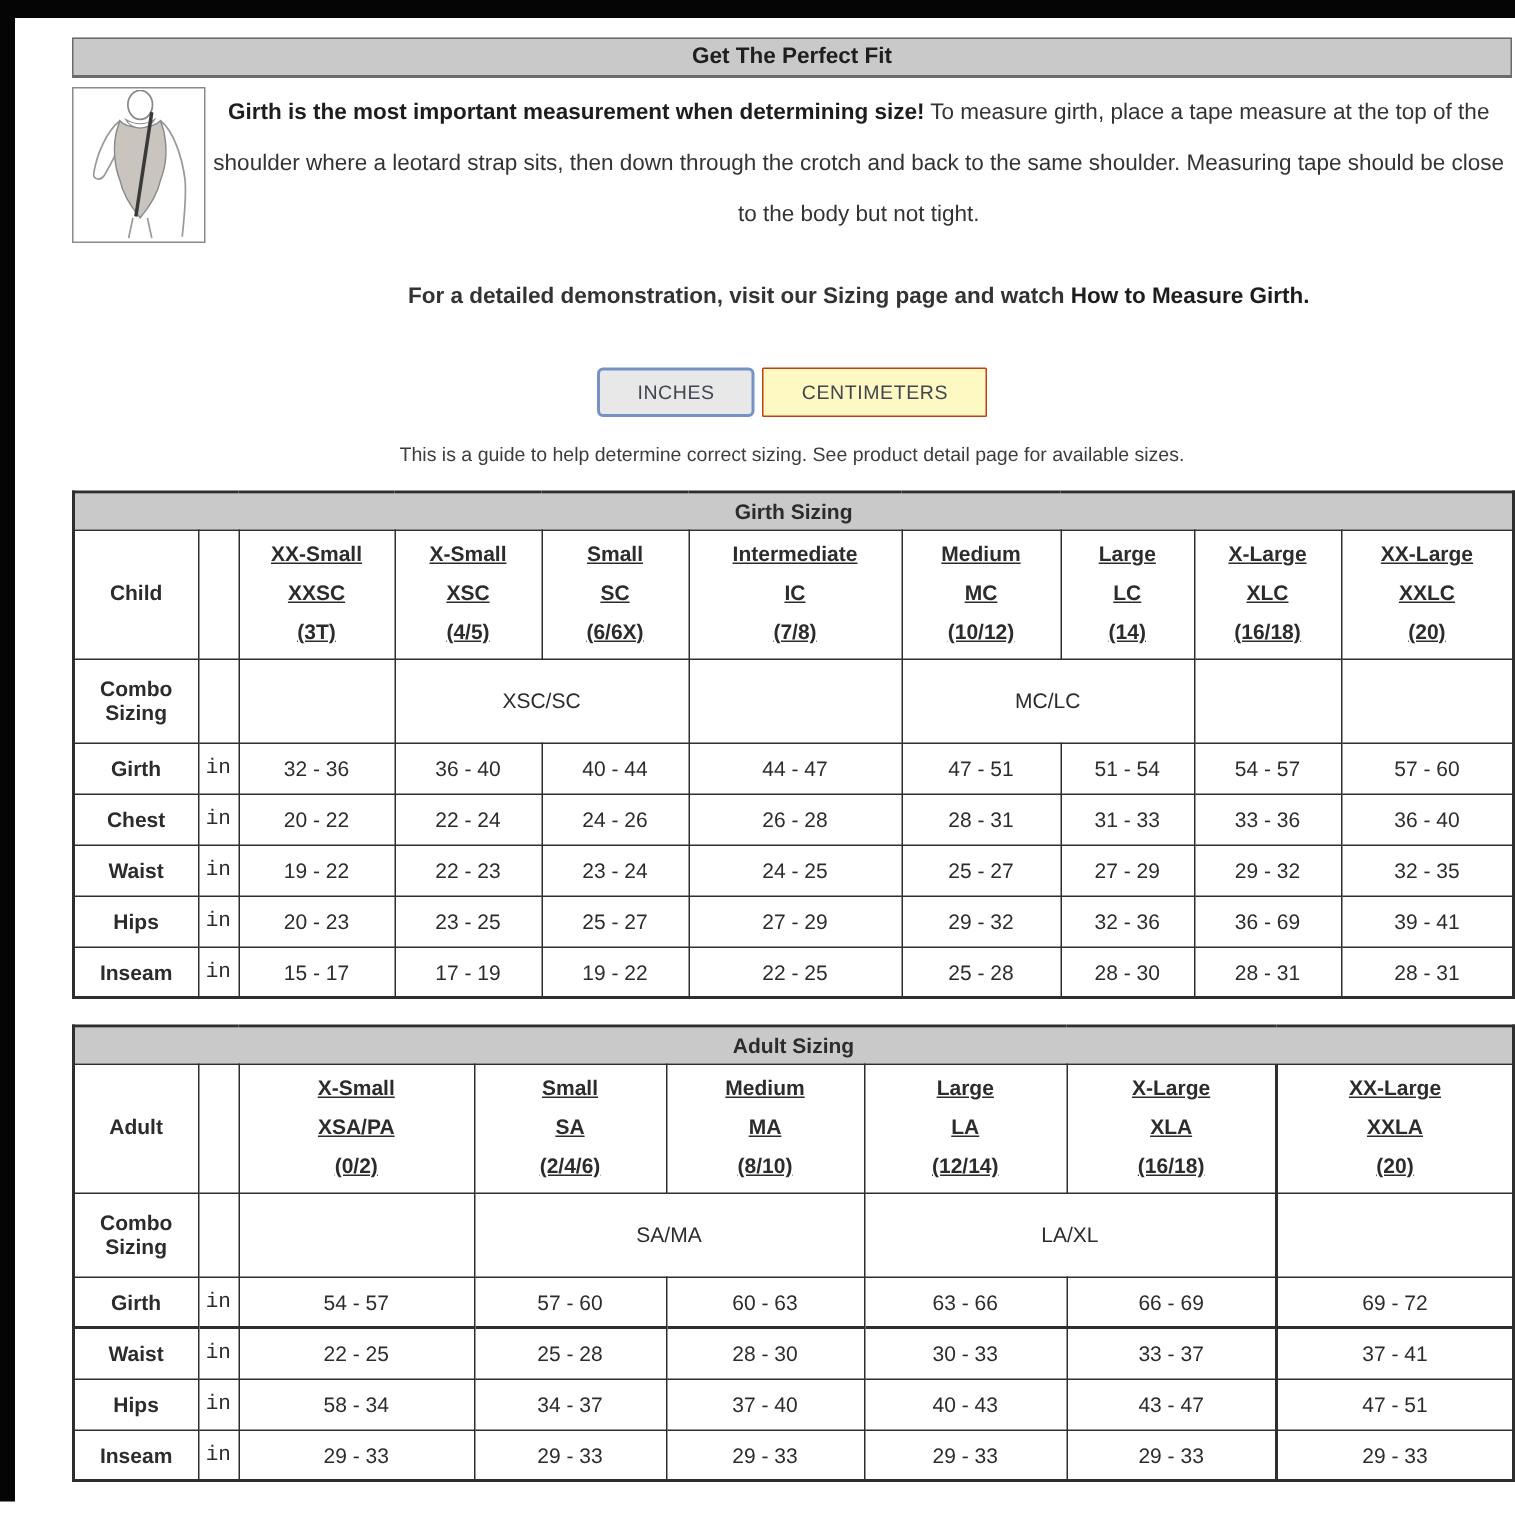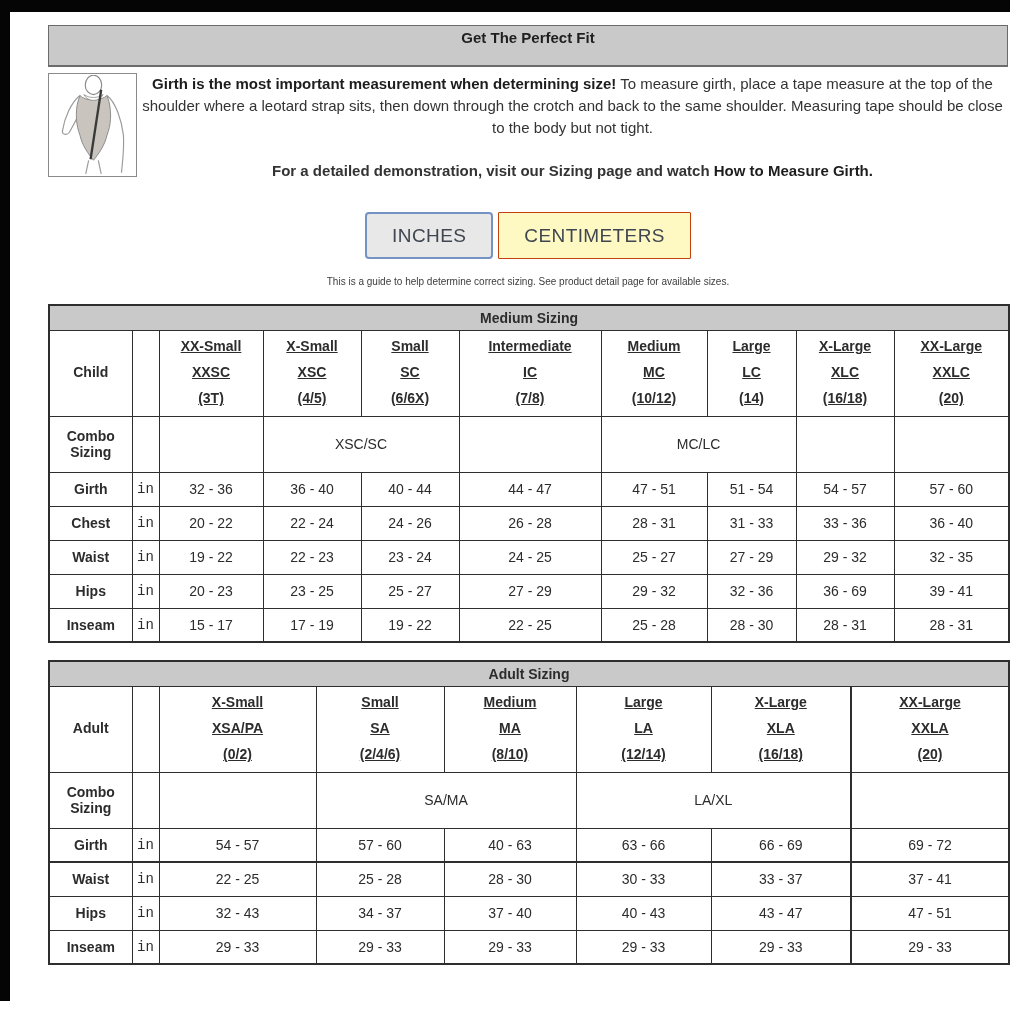--- a/index.html
+++ b/index.html
@@ -3,37 +3,37 @@
 <meta charset="utf-8">
 <style>
   * { box-sizing: border-box; }
   html, body { margin: 0; padding: 0; background: #ffffff; }
   body { font-family: "Liberation Sans", sans-serif; }
   .page { position: relative; width: 1010px; height: 1010px; background: #fff; overflow: hidden; }
   .frame-top  { position: absolute; top: 0; left: 0; width: 1010px; height: 12px; background: #050505; }
   .frame-left { position: absolute; top: 0; left: 0; width: 10px; height: 1001px; background: #050505; }
   .content { position: absolute; left: 48px; top: 25px; width: 960px; }
 
-  .title-bar { height: 42px; background: #c9c9c9; border: 1px solid #6b6b6b; border-bottom-width: 2px;
+  .title-bar { height: 27px; background: #c9c9c9; border: 1px solid #6b6b6b; border-bottom-width: 2px;
     text-align: center; font-weight: bold; font-size: 15px; line-height: 24px; color: #1f1f1f; }
 
   .intro-row { display: flex; margin-top: 6px; }
   .figure-box { width: 89px; height: 104px; border: 1px solid #8a8a8a; flex: none; background: #fff;
     display: flex; align-items: center; justify-content: center; }
-  .intro-text { flex: 1; text-align: center; font-size: 15px; line-height: 22px; color: #333; padding: 0 2px; }
+  .intro-text { flex: 1; text-align: center; font-size: 15px; line-height: 34px; color: #333; padding: 0 2px; }
   .intro-text b { color: #1d1d1d; }
   .demo-line { margin-top: 21px; font-weight: bold; }
 
   .toggle-row { display: flex; justify-content: center; align-items: center; gap: 5px; margin-top: 30px; }
-  .btn { height: 47px; padding: 0 25px; font-size: 19px; letter-spacing: 0.4px; color: #3f4650;
+  .btn { height: 33px; padding: 0 25px; font-size: 13px; letter-spacing: 0.4px; color: #3f4650;
     display: flex; align-items: center; cursor: pointer; font-family: "Liberation Sans", sans-serif; }
   .btn-selected   { background: #e8e8e8; border: 2px solid #7493c4; border-radius: 4px; }
   .btn-unselected { background: #fef9c3; border: 1px solid #c2410c; border-radius: 1px; }
 
-  .note { text-align: center; font-size: 10px; color: #3c3c3c; margin-top: 17px; }
+  .note { text-align: center; font-size: 13px; color: #3c3c3c; margin-top: 17px; }
 
   table.size { border-collapse: collapse; width: 960px; table-layout: fixed; border: 2px solid #2e2e2e; margin-top: 17px; }
   table.size th, table.size td { border: 1px solid #2e2e2e; text-align: center; vertical-align: middle;
     font-size: 14px; color: #2c2c2c; padding: 0; overflow: hidden; }
   .tbl-title th { background: #c9c9c9; font-weight: bold; height: 25px; }
   .hdr-row th, .hdr-row td { height: 86px; font-weight: bold; line-height: 1.85; border-bottom-width: 2px; }
   .hdr-row .sz div { font-weight: bold; text-decoration: underline; }
   .combo-row td { height: 56px; }
   .data-row td { height: 34px; }
   .row-label { font-weight: bold; }
@@ -86,21 +86,21 @@
           <col style="width:98px">
         <col style="width:98px">
           <col style="width:142px">
           <col style="width:106px">
           <col style="width:89px">
         <col style="width:98px">
           <col style="width:115px">
       </colgroup>
       <tbody>
           <tr class="tbl-title">
-            <th colspan="10">Medium Sizing</th>
+            <th colspan="10">Girth Sizing</th>
           </tr>
       <tr class="hdr-row">
         <td class="row-label">Child</td>
         <td></td>
         <th class="sz">
           <div>XX-Small</div>
           <div>XXSC</div>
           <div>(3T)</div>
         </th>
         <th class="sz">
@@ -267,39 +267,39 @@
         <td></td>
         <td colspan="2">SA/MA</td>
         <td colspan="2">LA/XL</td>
         <td class="xxl"></td>
       </tr>
       <tr class="data-row">
         <td class="row-label">Girth</td>
         <td class="unit-cell">in</td>
         <td>54 - 57</td>
         <td>57 - 60</td>
-        <td>40 - 63</td>
+        <td>60 - 63</td>
         <td>63 - 66</td>
         <td>66 - 69</td>
         <td class="xxl">69 - 72</td>
       </tr>
       <tr class="data-row thick-top">
         <td class="row-label">Waist</td>
         <td class="unit-cell">in</td>
         <td>22 - 25</td>
         <td>25 - 28</td>
         <td>28 - 30</td>
         <td>30 - 33</td>
         <td>33 - 37</td>
         <td class="xxl">37 - 41</td>
       </tr>
       <tr class="data-row">
         <td class="row-label">Hips</td>
         <td class="unit-cell">in</td>
-        <td>32 - 43</td>
+        <td>58 - 34</td>
         <td>34 - 37</td>
         <td>37 - 40</td>
         <td>40 - 43</td>
         <td>43 - 47</td>
         <td class="xxl">47 - 51</td>
       </tr>
       <tr class="data-row">
         <td class="row-label">Inseam</td>
         <td class="unit-cell">in</td>
         <td>29 - 33</td>

